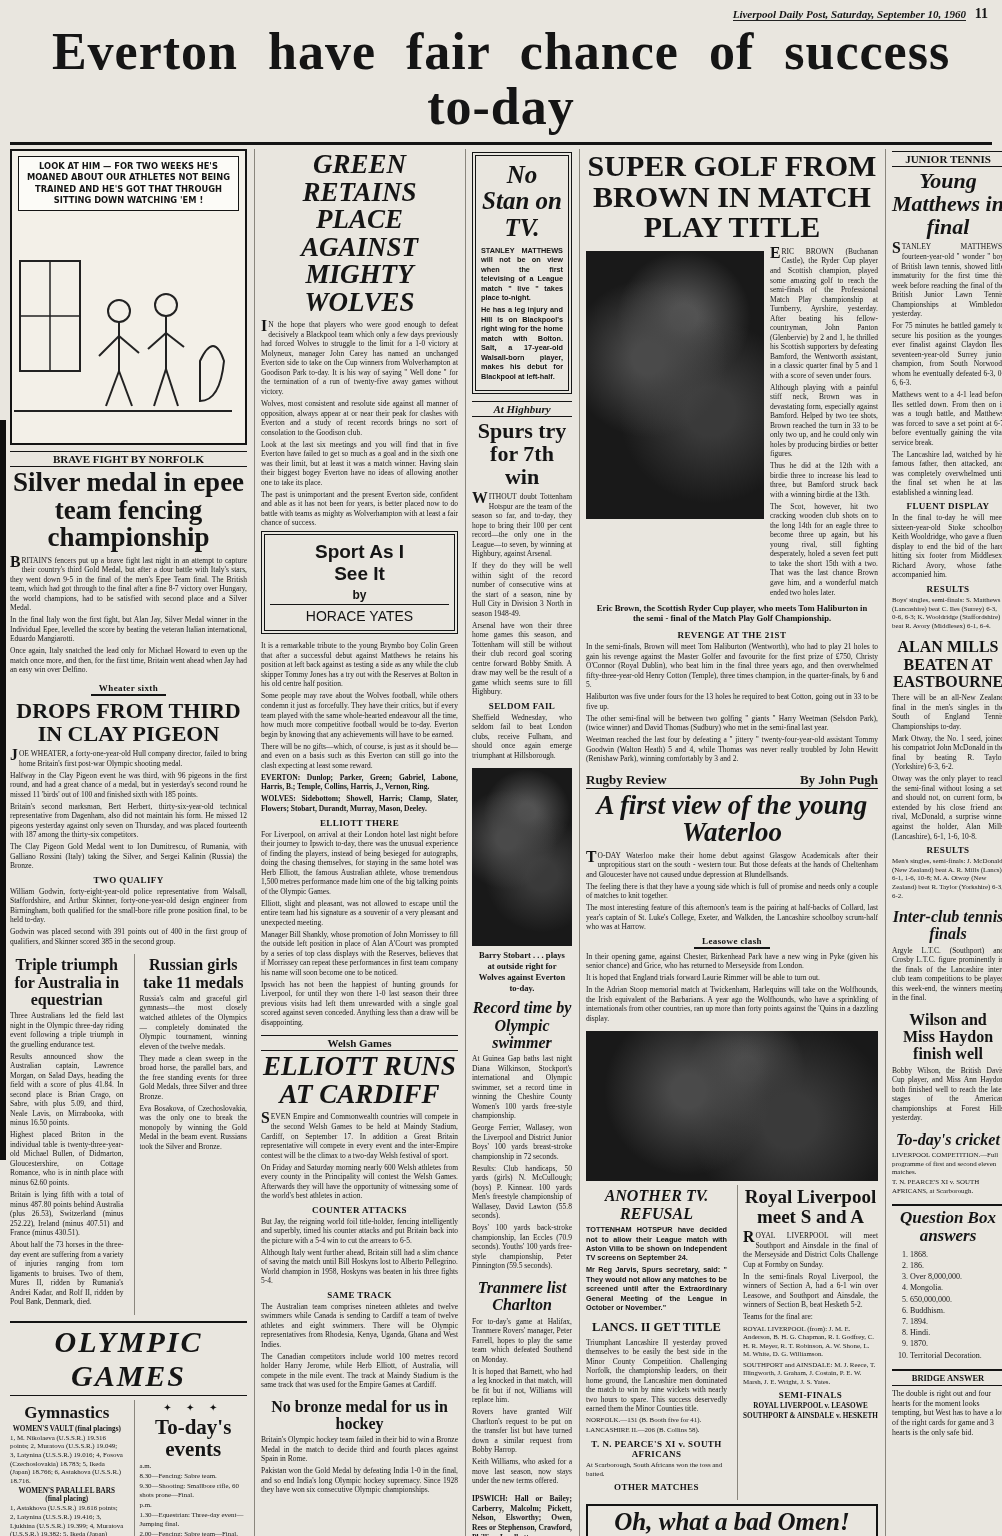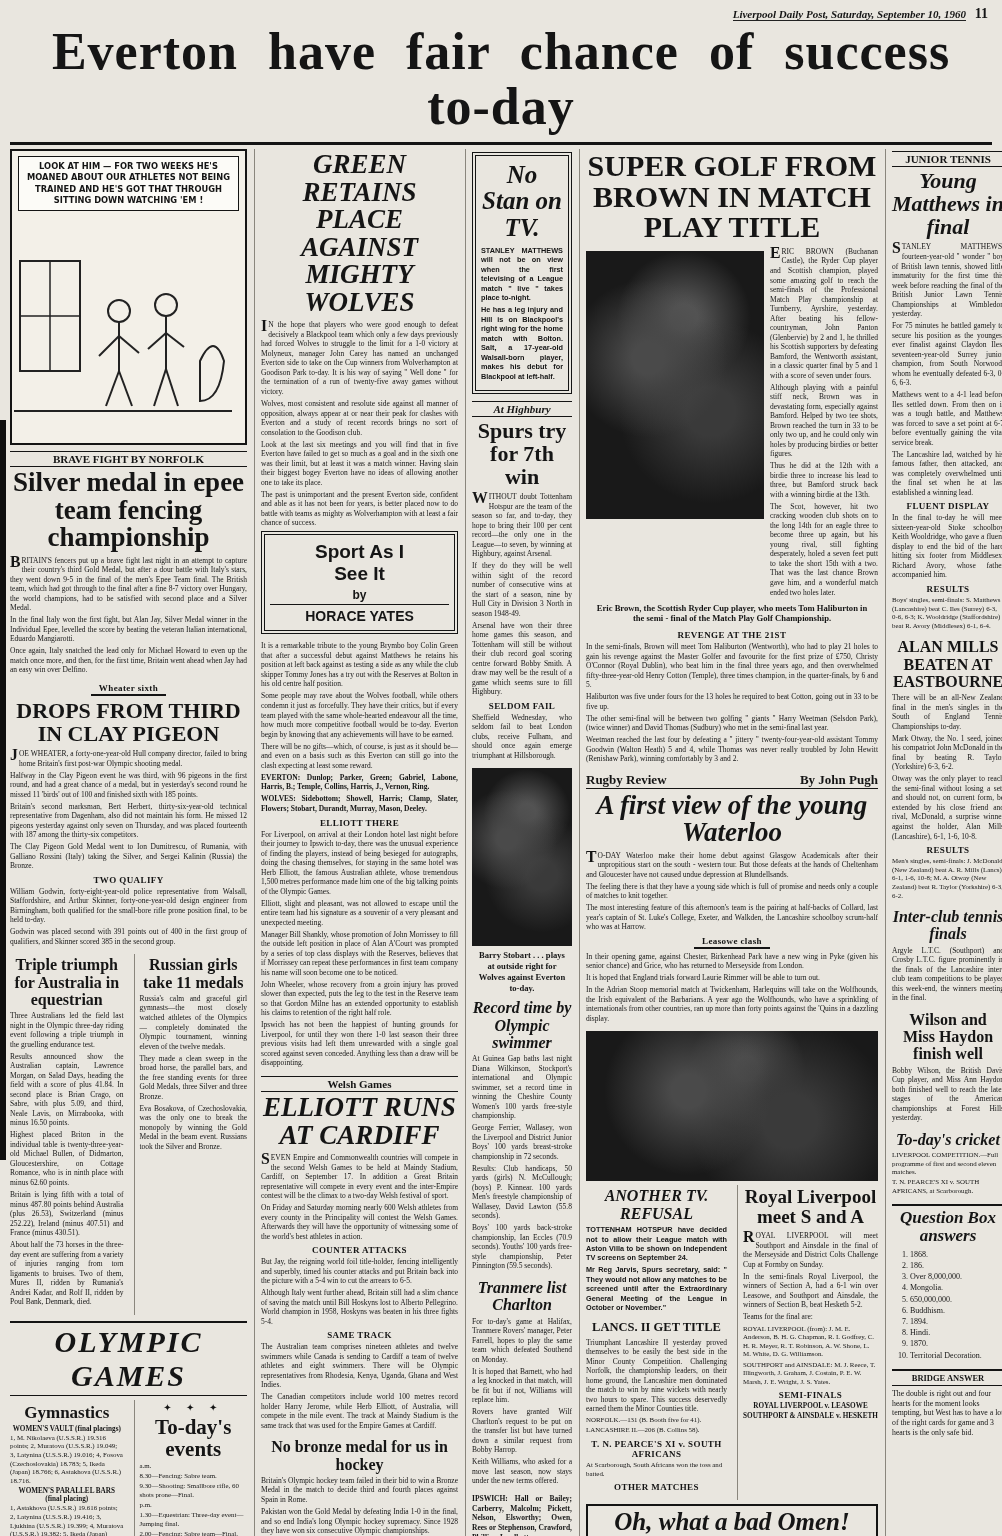--- a/index.html
+++ b/index.html
@@ -37,21 +37,21 @@
   .xhead.u{border-bottom:2px solid #141414;display:table;margin:4px auto 3px;padding:0 8px 1px;}
   .rl{font-size:6.9px;line-height:1.25;margin:0 0 1.5px;text-align:left;}
   .teamline{font-size:7.5px;line-height:1.3;margin:0 0 2px;text-align:justify;font-weight:bold;}
 
   .box{border:1px solid #141414;outline:1px solid #141414;outline-offset:2px;
        padding:6px 5px;margin:6px 3px 10px;}
   .nostan-t{font-style:italic;font-weight:bold;font-size:25px;text-align:center;line-height:1.05;margin:0 0 5px;}
   .sansb p{font-family:"Liberation Sans",sans-serif;font-weight:bold;font-size:7.3px;line-height:1.3;}
   .sport-t{font-family:"Liberation Sans",sans-serif;font-weight:bold;font-size:19px;text-align:center;line-height:1.15;margin:0;}
   .sport-by{font-family:"Liberation Sans",sans-serif;font-weight:bold;font-size:12px;text-align:center;margin:4px 0 0;}
-  .sport-a{font-family:"Liberation Sans",sans-serif;font-weight:bold;font-size:14px;text-align:center;margin:2px 0 0;
+  .sport-a{font-family:"Liberation Sans",sans-serif;font-weight:normal;font-size:14px;text-align:center;margin:2px 0 0;
            border-top:1px solid #141414;padding-top:3px;}
 
   .ph{background:#191919;position:relative;margin:4px 0;
       background-image:radial-gradient(circle at 35% 40%,#4a4a4a 0 8%,transparent 40%),
                        radial-gradient(circle at 70% 60%,#3a3a3a 0 12%,transparent 45%),
                        radial-gradient(circle at 55% 25%,#555 0 6%,transparent 30%);}
   .cap{font-size:8.6px;font-weight:bold;text-align:center;margin:3px 4px 6px;line-height:1.25;}
 
   .cartoon{border:2px solid #141414;background:#f3f0e8;height:292px;position:relative;margin-bottom:6px;padding-left:43px;}
   .bub{position:absolute;top:5px;left:6px;right:6px;border:1px solid #141414;background:#fcfbf7;
@@ -230,21 +230,20 @@
           </div>
         <div>
             <p class="teamline">EVERTON: Dunlop; Parker, Green; Gabriel, Labone, Harris, B.; Temple, Collins, Harris, J., Vernon, Ring.</p>
             <p class="teamline">WOLVES: Sidebottom; Showell, Harris; Clamp, Slater, Flowers; Stobart, Durandt, Murray, Mason, Deeley.</p>
           </div>
         <div class="xhead">ELLIOTT THERE</div>
         <div class="body">
             <p>For Liverpool, on arrival at their London hotel last night before their journey to Ipswich to-day, there was the unusual experience of finding the players, instead of being besieged for autographs, doing the chasing themselves, for staying in the same hotel was Herb Elliott, the famous Australian athlete, whose tremendous 1,500 metres performance made him one of the big talking points of the Olympic Games.</p>
             <p>Elliott, slight and pleasant, was not allowed to escape until the entire team had his signature as a souvenir of a very pleasant and unexpected meeting.</p>
             <p>Manager Bill Shankly, whose promotion of John Morrissey to fill the outside left position in place of Alan A'Court was prompted by a series of top class displays with the Reserves, believes that if Morrissey can repeat these performances in first team company his name will soon become one to be noticed.</p>
-            <p>John Wheeler, whose recovery from a groin injury has proved slower than expected, puts the leg to the test in the Reserve team so that Gordon Milne has an extended opportunity to establish his claims to retention of the right half role.</p>
             <p>Ipswich has not been the happiest of hunting grounds for Liverpool, for until they won there 1-0 last season their three previous visits had left them unrewarded with a single goal scored against seven conceded. Anything less than a draw will be disappointing.</p>
           </div>
       </div>
 
       <div class="art">
         <div class="kick">Welsh Games</div>
         <h2 class="hl-xl it">ELLIOTT RUNS AT CARDIFF</h2>
         <div class="body lead">
             <p>SEVEN Empire and Commonwealth countries will compete in the second Welsh Games to be held at Maindy Stadium, Cardiff, on September 17. In addition a Great Britain representative will compete in every event and the inter-Empire contest will be the climax to a two-day Welsh festival of sport.</p>
             <p>On Friday and Saturday morning nearly 600 Welsh athletes from every county in the Principality will contest the Welsh Games. Afterwards they will have the opportunity of witnessing some of the world's best athletes in action.</p>

